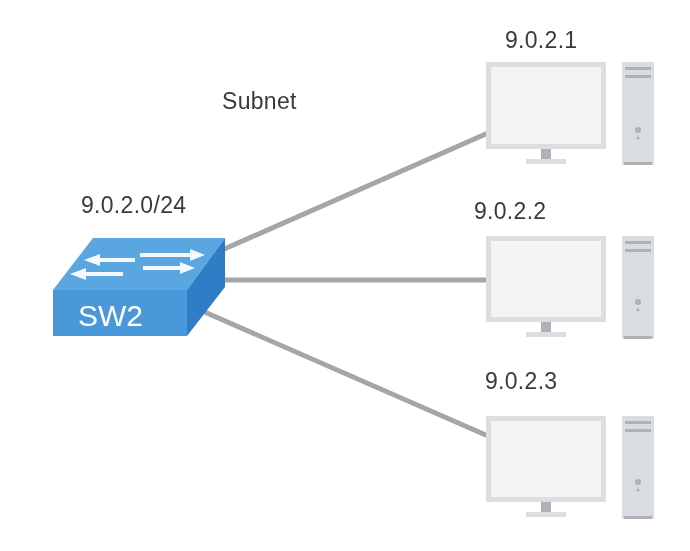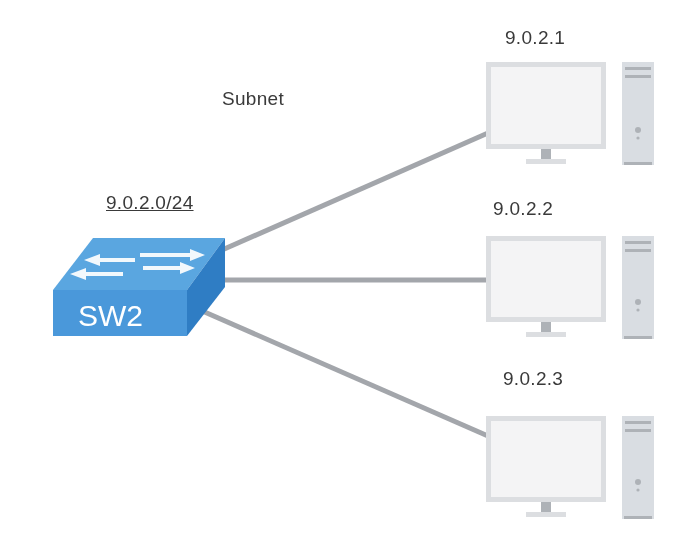--- a/index.html
+++ b/index.html
@@ -1,29 +1,29 @@
 <!DOCTYPE html>
 <html><head>
   <meta charset="utf-8">
   <style>
     html, body { margin: 0; padding: 0; background: #ffffff; }
     body { width: 690px; height: 551px; position: relative; overflow: hidden;
            font-family: "Liberation Sans", "DejaVu Sans", sans-serif; }
-    .label { position: absolute; color: #3a3a3a; font-size: 19px; letter-spacing: 0.3px; white-space: nowrap; text-align: right; }
+    .label { position: absolute; color: #3a3a3a; font-size: 23px; letter-spacing: 0.3px; white-space: nowrap; text-align: right; }
     #diagram { position: absolute; left: 0; top: 0; }
     .sw-label { font-family: "Liberation Sans", sans-serif; font-size: 30px; fill: #ffffff; font-weight: normal; }
   </style>
 </head>
 <body>
 
 <div class="label" style="left:222px; top:88px;">Subnet</div>
-<div class="label" style="left:106px; top:192px;text-decoration:underline;">9.0.2.0/24</div>
+<div class="label" style="left:81px; top:192px;">9.0.2.0/24</div>
 <div class="label" style="left:505px; top:27px;">9.0.2.1</div>
-<div class="label" style="left:493px; top:198px;">9.0.2.2</div>
-<div class="label" style="left:503px; top:368px;">9.0.2.3</div>
+<div class="label" style="left:474px; top:198px;">9.0.2.2</div>
+<div class="label" style="left:485px; top:368px;">9.0.2.3</div>
 
 <svg id="diagram" width="690" height="551" viewBox="0 0 690 551">
 
   <line x1="222" y1="250" x2="488" y2="133" stroke="#a3a6ab" stroke-width="5"></line>
   <line x1="222" y1="280" x2="488" y2="280" stroke="#a3a6ab" stroke-width="5"></line>
   <line x1="200" y1="310" x2="488" y2="436" stroke="#a3a6ab" stroke-width="5"></line>
 
   <g>
     <polygon points="53,290 93,238 225,238 187,290" fill="#5aa6e0"></polygon>
     <polygon points="187,290 225,238 225,287 187,336" fill="#2f7dc4"></polygon>

